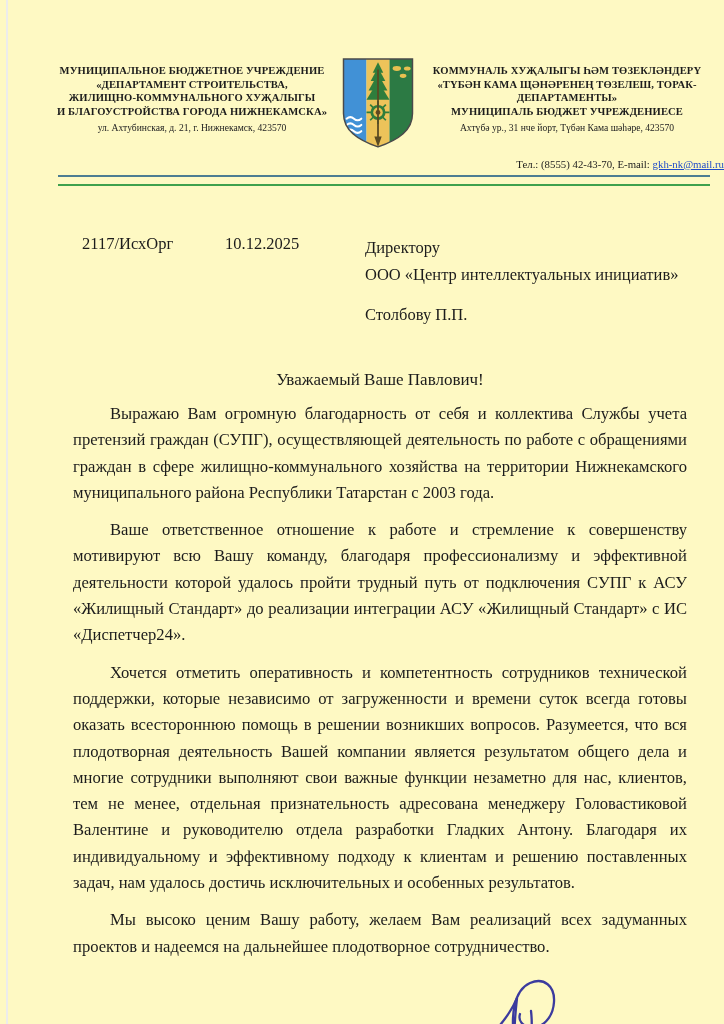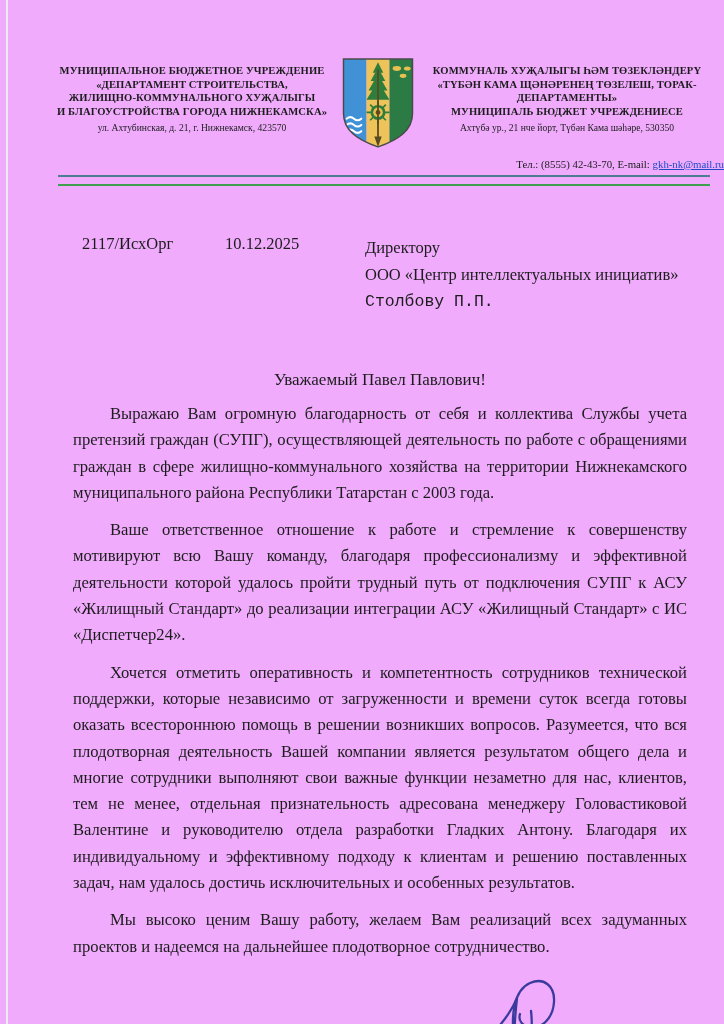--- a/index.html
+++ b/index.html
@@ -1,19 +1,19 @@
 <!DOCTYPE html>
 <html><head>
 <meta charset="utf-8">
 <style>
   html,body{margin:0;padding:0;background:#9a9a9a;}
   .page{
     position:relative;
     width:724px;height:1024px;
-    background:#f0abfc;
+    background:#fef9c3;
     font-family:"Liberation Serif","DejaVu Serif",serif;
     color:#1c1c1c;
     overflow:hidden;
     margin:0 auto;
   }
   .scan-edge{position:absolute;left:6px;top:0;bottom:0;width:2px;background:#ececec;}
   .content{padding:0 26px 0 62px;}
 
   
   .letterhead{display:flex;align-items:flex-start;padding:64px 16px 0 54px;}
@@ -28,21 +28,21 @@
   .email-link{color:#1f4bc9;text-decoration:underline;cursor:pointer;}
 
   .divider{margin:5px 14px 0 58px;height:7px;
     border-top:2px solid #4d7d92;border-bottom:2px solid #3fa14d;}
 
   
   .ref-block{position:relative;height:128px;margin-top:42px;font-size:16.5px;}
   .ref-number{position:absolute;left:20px;top:6px;text-align:center;}
   .ref-date{position:absolute;left:163px;top:6px;}
   .addressee{position:absolute;left:303px;top:6px;line-height:27px;}
-  .addressee .line3{font-family:Liberation Mono, monospace;}
+  .addressee .line3{margin-top:13px;}
 
   
   .salutation{text-align:center;font-size:17px;margin:14px 0 1px 0;}
   .body-par{font-size:16.6px;line-height:26.3px;text-align:justify;text-indent:37px;margin:11px;}
 
   
   .sig-block{position:relative;height:120px;margin-top:14px;font-size:16.5px;}
   .sig-position{position:absolute;left:13px;top:46px;}
   .sig-name{position:absolute;right:24px;top:48px;}
   .sig-scribble{position:absolute;left:352px;top:2px;}
@@ -107,42 +107,42 @@
         </g>
         <path d="M3,2 H69 V54 C69,70 56,79 36,86 C16,79 3,70 3,54 Z" fill="none" stroke="#4a4a4a" stroke-width="1.4"></path>
       </svg>
     </div>
 
     <div class="org-block org-right">
       <div class="org-line">КОММУНАЛЬ ХУҖАЛЫГЫ ҺӘМ ТӨЗЕКЛӘНДЕРҮ</div>
       <div class="org-line">«ТҮБӘН КАМА ЩӘНӘРЕНЕҢ ТӨЗЕЛЕШ, ТОРАК-</div>
       <div class="org-line">ДЕПАРТАМЕНТЫ»</div>
       <div class="org-line">МУНИЦИПАЛЬ БЮДЖЕТ УЧРЕЖДЕНИЕСЕ</div>
-      <div class="org-address">Ахтүбә ур., 21 нче йорт, Түбән Кама шәһәре, 530350</div>
+      <div class="org-address">Ахтүбә ур., 31 нче йорт, Түбән Кама шәһәре, 423570</div>
     </div>
   </div>
 
   <div class="tel-line">
     <span>Тел.: (8555) 42-43-70, E-mail: </span><span class="email-link">gkh-nk@mail.ru</span>
   </div>
 
   <div class="divider"></div>
 
   <div class="content">
     <div class="ref-block">
       <span class="ref-number">2117/ИсхОрг</span>
       <span class="ref-date">10.12.2025</span>
       <div class="addressee">
         <div>Директору</div>
         <div>ООО «Центр интеллектуальных инициатив»</div>
         <div class="line3">Столбову П.П.</div>
       </div>
     </div>
 
-    <div class="salutation">Уважаемый Павел Павлович!</div>
+    <div class="salutation">Уважаемый Ваше Павлович!</div>
     <p class="body-par">Выражаю Вам огромную благодарность от себя и коллектива Службы учета претензий граждан (СУПГ), осуществляющей деятельность по работе с обращениями граждан в сфере жилищно-коммунального хозяйства на территории Нижнекамского муниципального района Республики Татарстан с 2003 года.</p>
     <p class="body-par">Ваше ответственное отношение к работе и стремление к совершенству мотивируют всю Вашу команду, благодаря профессионализму и эффективной деятельности которой удалось пройти трудный путь от подключения СУПГ к АСУ «Жилищный Стандарт» до реализации интеграции АСУ «Жилищный Стандарт» с ИС «Диспетчер24».</p>
     <p class="body-par">Хочется отметить оперативность и компетентность сотрудников технической поддержки, которые независимо от загруженности и времени суток всегда готовы оказать всестороннюю помощь в решении возникших вопросов. Разумеется, что вся плодотворная деятельность Вашей компании является результатом общего дела и многие сотрудники выполняют свои важные функции незаметно для нас, клиентов, тем не менее, отдельная признательность адресована менеджеру Головастиковой Валентине и руководителю отдела разработки Гладких Антону. Благодаря их индивидуальному и эффективному подходу к клиентам и решению поставленных задач, нам удалось достичь исключительных и особенных результатов.</p>
     <p class="body-par">Мы высоко ценим Вашу работу, желаем Вам реализаций всех задуманных проектов и надеемся на дальнейшее плодотворное сотрудничество.</p>
 
     <div class="sig-block">
       <span class="sig-position">Директор</span>
       <svg class="sig-scribble" width="170" height="92" viewBox="0 0 170 92">
         <g fill="none" stroke="#3b3b9e" stroke-width="2.3" stroke-linecap="round" stroke-linejoin="round">
           <path d="M34,52 L7,60 C20,63 55,64 88,58 C105,55 115,56 120,58"></path>

